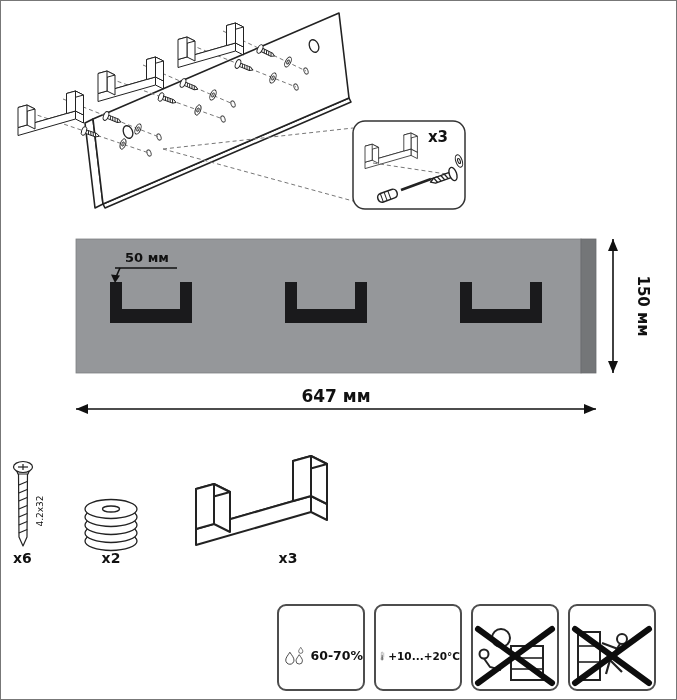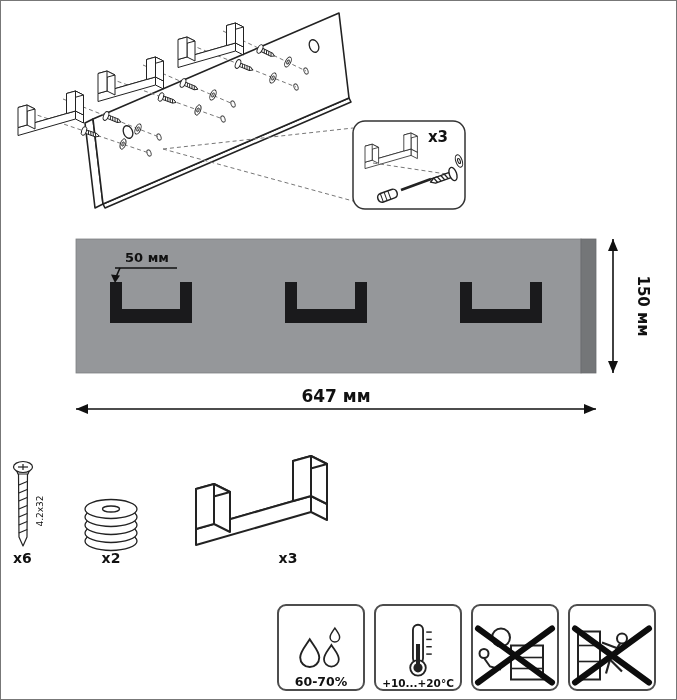--- a/index.html
+++ b/index.html
@@ -7,21 +7,21 @@
   .sheet{position:relative;width:677px;height:700px;background:#fff;border:1px solid #777;box-sizing:border-box;overflow:hidden;}
   svg{position:absolute;left:0;top:0;}
   .lineart{fill:#fff;stroke:#222;stroke-linejoin:round;}
   .sw2{stroke-width:2;}
   .dash{stroke:#777;stroke-width:1;stroke-dasharray:4 3;fill:none;}
   .dim{stroke:#111;stroke-width:1.6;}
   .dimfill{fill:#111;}
   text{fill:#111;}
   .b{font-weight:bold;}
   .icons-row{position:absolute;left:276px;top:603px;display:flex;gap:9px;}
-  .icon-box{width:88px;height:87px;border:2px solid #4d4d4d;border-radius:9px;box-sizing:border-box;background:#fff;display:flex;flex-direction:column;align-items:center;justify-content:flex-start;padding-top:16px;}
+  .icon-box{width:88px;height:87px;border:2px solid #4d4d4d;border-radius:9px;box-sizing:border-box;background:#fff;display:flex;flex-direction:row;align-items:center;justify-content:flex-start;padding-top:16px;}
   .icon-box .lbl{font-weight:bold;font-size:12.5px;color:#111;margin-top:0px;white-space:nowrap;}
   .icon-box .lbl.small{font-size:10.5px;}
 </style>
 </head>
 <body>
 
 <div class="sheet">
 
   <svg width="677" height="232" viewBox="0 0 677 232">
     <defs>

